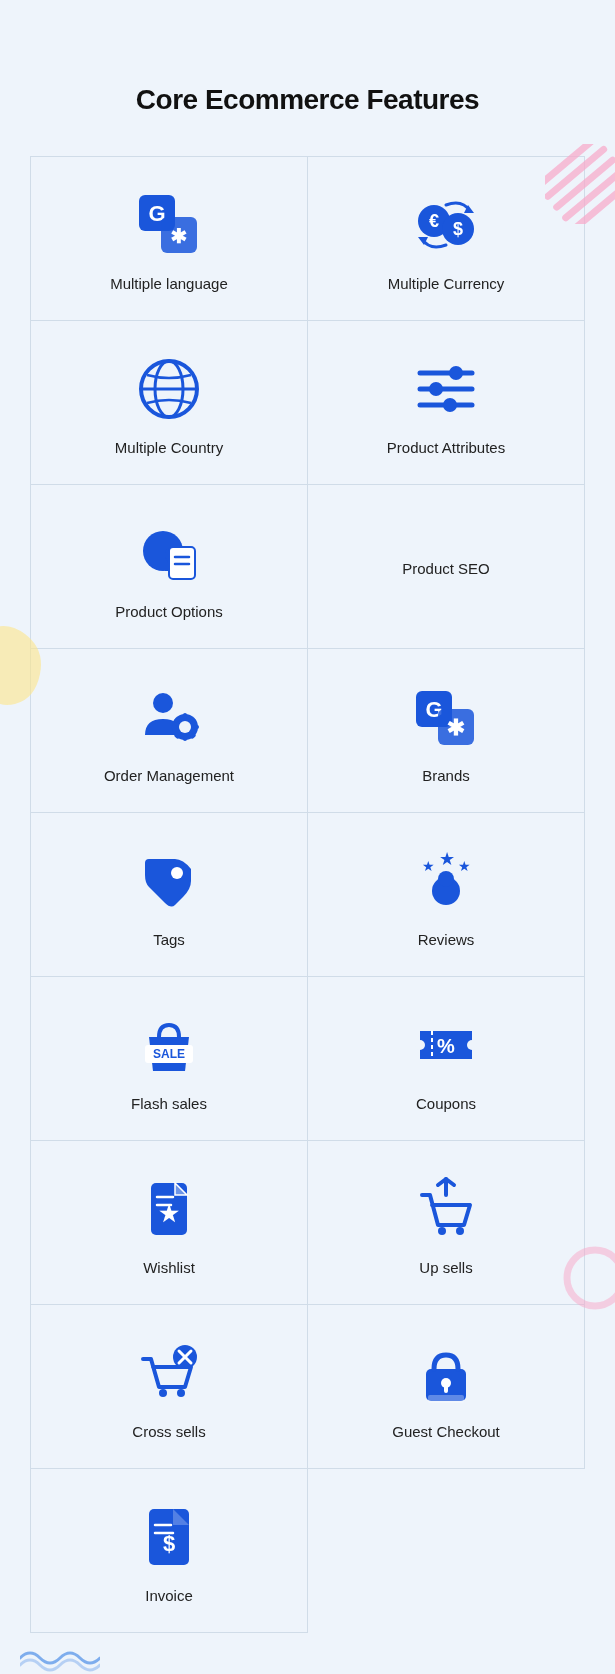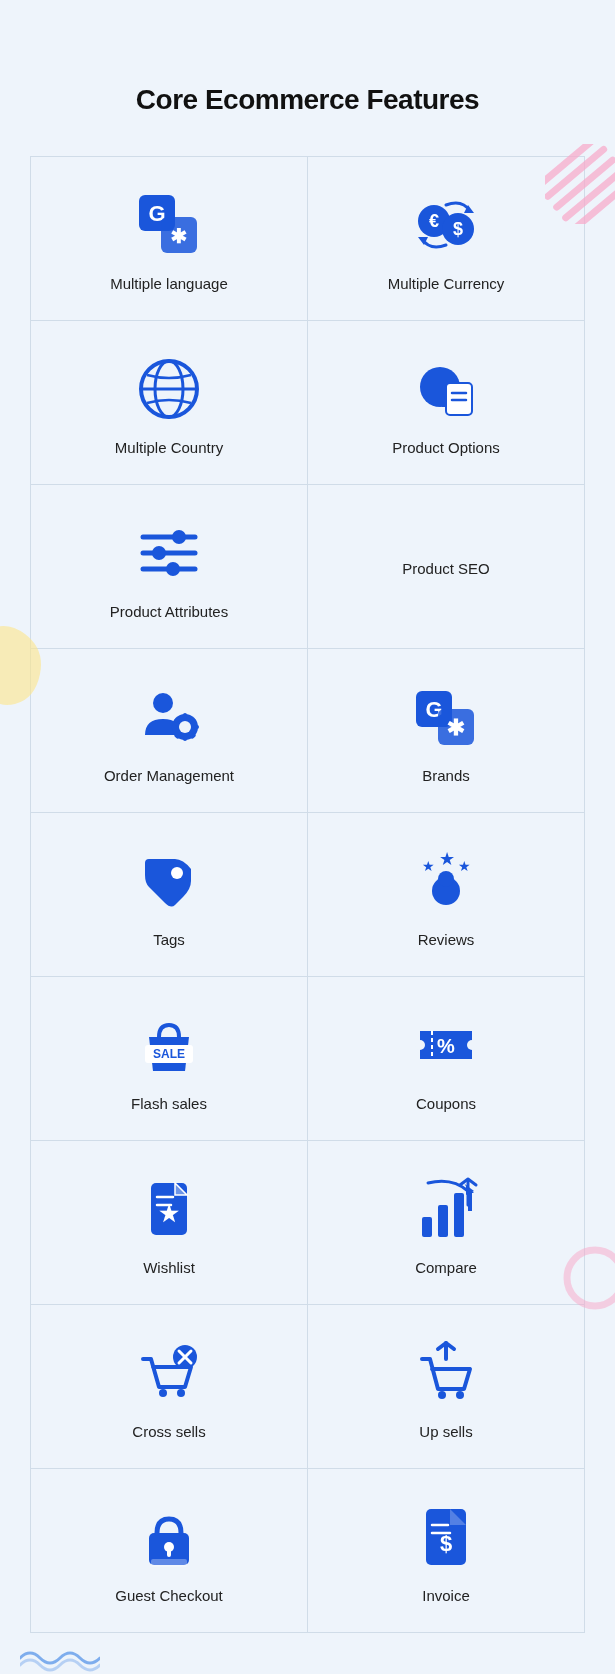--- a/index.html
+++ b/index.html
@@ -178,45 +178,45 @@
           <path d="M12,48 Q34,42 56,48" stroke="#1a56db" stroke-width="2.5" fill="none"></path>
         </svg>
       </div>
       <span class="cell-label">Multiple Country</span>
     </div>
 
     <div class="cell">
       <div class="cell-icon">
         <svg viewBox="0 0 68 68" xmlns="http://www.w3.org/2000/svg">
 
-          <circle cx="28" cy="32" r="20" fill="#1a56db"></circle>
-          <rect x="30" y="30" width="28" height="22" rx="4" fill="#1a56db"></rect>
-          <polygon points="30,38 30,52 38,52" fill="#1a56db"></polygon>
-
-          <rect x="34" y="28" width="26" height="32" rx="4" fill="white" stroke="#1a56db" stroke-width="2"></rect>
-          <line x1="40" y1="38" x2="54" y2="38" stroke="#1a56db" stroke-width="2.5" stroke-linecap="round"></line>
-          <line x1="40" y1="45" x2="54" y2="45" stroke="#1a56db" stroke-width="2.5" stroke-linecap="round"></line>
-        </svg>
-      </div>
-      <span class="cell-label">Product Options</span>
-    </div>
-
-    <div class="cell">
-      <div class="cell-icon">
-        <svg viewBox="0 0 68 68" xmlns="http://www.w3.org/2000/svg">
-
           <line x1="8" y1="18" x2="60" y2="18" stroke="#1a56db" stroke-width="5" stroke-linecap="round"></line>
           <circle cx="44" cy="18" r="7" fill="#1a56db"></circle>
           <line x1="8" y1="34" x2="60" y2="34" stroke="#1a56db" stroke-width="5" stroke-linecap="round"></line>
           <circle cx="24" cy="34" r="7" fill="#1a56db"></circle>
           <line x1="8" y1="50" x2="60" y2="50" stroke="#1a56db" stroke-width="5" stroke-linecap="round"></line>
           <circle cx="38" cy="50" r="7" fill="#1a56db"></circle>
         </svg>
       </div>
       <span class="cell-label">Product Attributes</span>
+    </div>
+
+    <div class="cell">
+      <div class="cell-icon">
+        <svg viewBox="0 0 68 68" xmlns="http://www.w3.org/2000/svg">
+
+          <circle cx="28" cy="32" r="20" fill="#1a56db"></circle>
+          <rect x="30" y="30" width="28" height="22" rx="4" fill="#1a56db"></rect>
+          <polygon points="30,38 30,52 38,52" fill="#1a56db"></polygon>
+
+          <rect x="34" y="28" width="26" height="32" rx="4" fill="white" stroke="#1a56db" stroke-width="2"></rect>
+          <line x1="40" y1="38" x2="54" y2="38" stroke="#1a56db" stroke-width="2.5" stroke-linecap="round"></line>
+          <line x1="40" y1="45" x2="54" y2="45" stroke="#1a56db" stroke-width="2.5" stroke-linecap="round"></line>
+        </svg>
+      </div>
+      <span class="cell-label">Product Options</span>
     </div>
 
     <div class="cell">
       <span class="cell-label">Product SEO</span>
     </div>
 
     <div class="cell">
       <div class="cell-icon">
         <svg viewBox="0 0 68 68" xmlns="http://www.w3.org/2000/svg">
 
@@ -318,37 +318,34 @@
           <path d="M40,8 L52,20 L40,20 Z" fill="none" stroke="white" stroke-width="1.5"></path>
 
           <text x="34" y="46" font-size="22" font-weight="900" fill="white" text-anchor="middle" font-family="Arial">★</text>
           <line x1="22" y1="22" x2="38" y2="22" stroke="white" stroke-width="2.5" stroke-linecap="round"></line>
           <line x1="22" y1="30" x2="36" y2="30" stroke="white" stroke-width="2.5" stroke-linecap="round"></line>
         </svg>
       </div>
       <span class="cell-label">Wishlist</span>
     </div>
 
-    <div class="cell">
-      <div class="cell-icon">
-        <svg viewBox="0 0 68 68" xmlns="http://www.w3.org/2000/svg">
-
-          <rect x="10" y="42" width="10" height="20" rx="2" fill="#1a56db"></rect>
-          <rect x="26" y="30" width="10" height="32" rx="2" fill="#1a56db"></rect>
-          <rect x="42" y="18" width="10" height="44" rx="2" fill="#1a56db"></rect>
-
-          <path d="M52,8 L58,18 L56,18 L56,36 L60,36 L60,18 L62,18 Z" fill="#1a56db"></path>
-          <polyline points="48,10 56,4 64,10" fill="none" stroke="#1a56db" stroke-width="3" stroke-linecap="round" stroke-linejoin="round"></polyline>
-          <line x1="56" y1="5" x2="56" y2="30" stroke="#1a56db" stroke-width="3" stroke-linecap="round"></line>
-
-          <path d="M16,8 Q40,2 56,16" fill="none" stroke="#1a56db" stroke-width="3" stroke-linecap="round"></path>
-          <polygon points="54,10 62,16 54,20" fill="#1a56db"></polygon>
-        </svg>
-      </div>
-      <span class="cell-label">Compare</span>
+
+    <div class="cell">
+      <div class="cell-icon">
+        <svg viewBox="0 0 68 68" xmlns="http://www.w3.org/2000/svg">
+
+          <path d="M10,20 L18,20 L26,50 L52,50 L58,30 L20,30" fill="none" stroke="#1a56db" stroke-width="4" stroke-linecap="round" stroke-linejoin="round"></path>
+          <circle cx="30" cy="56" r="4" fill="#1a56db"></circle>
+          <circle cx="48" cy="56" r="4" fill="#1a56db"></circle>
+
+          <line x1="34" y1="20" x2="34" y2="4" stroke="#1a56db" stroke-width="4" stroke-linecap="round"></line>
+          <polyline points="26,10 34,4 42,10" fill="none" stroke="#1a56db" stroke-width="4" stroke-linecap="round" stroke-linejoin="round"></polyline>
+        </svg>
+      </div>
+      <span class="cell-label">Up sells</span>
     </div>
 
     <div class="cell">
       <div class="cell-icon">
         <svg viewBox="0 0 68 68" xmlns="http://www.w3.org/2000/svg">
 
           <path d="M8,20 L16,20 L24,48 L50,48 L56,28 L18,28" fill="none" stroke="#1a56db" stroke-width="4" stroke-linecap="round" stroke-linejoin="round"></path>
           <circle cx="28" cy="54" r="4" fill="#1a56db"></circle>
           <circle cx="46" cy="54" r="4" fill="#1a56db"></circle>
 
@@ -357,35 +354,20 @@
           <line x1="56" y1="12" x2="44" y2="24" stroke="white" stroke-width="3" stroke-linecap="round"></line>
         </svg>
       </div>
       <span class="cell-label">Cross sells</span>
     </div>
 
     <div class="cell">
       <div class="cell-icon">
         <svg viewBox="0 0 68 68" xmlns="http://www.w3.org/2000/svg">
 
-          <path d="M10,20 L18,20 L26,50 L52,50 L58,30 L20,30" fill="none" stroke="#1a56db" stroke-width="4" stroke-linecap="round" stroke-linejoin="round"></path>
-          <circle cx="30" cy="56" r="4" fill="#1a56db"></circle>
-          <circle cx="48" cy="56" r="4" fill="#1a56db"></circle>
-
-          <line x1="34" y1="20" x2="34" y2="4" stroke="#1a56db" stroke-width="4" stroke-linecap="round"></line>
-          <polyline points="26,10 34,4 42,10" fill="none" stroke="#1a56db" stroke-width="4" stroke-linecap="round" stroke-linejoin="round"></polyline>
-        </svg>
-      </div>
-      <span class="cell-label">Up sells</span>
-    </div>
-
-    <div class="cell">
-      <div class="cell-icon">
-        <svg viewBox="0 0 68 68" xmlns="http://www.w3.org/2000/svg">
-
           <rect x="14" y="30" width="40" height="32" rx="5" fill="#1a56db"></rect>
 
           <path d="M22,30 Q22,16 34,16 Q46,16 46,30" fill="none" stroke="#1a56db" stroke-width="5" stroke-linecap="round"></path>
 
           <circle cx="34" cy="44" r="5" fill="white"></circle>
           <rect x="32" y="46" width="4" height="8" rx="2" fill="white"></rect>
 
           <rect x="16" y="56" width="36" height="8" rx="2" fill="white" opacity="0.3"></rect>
         </svg>
       </div>

